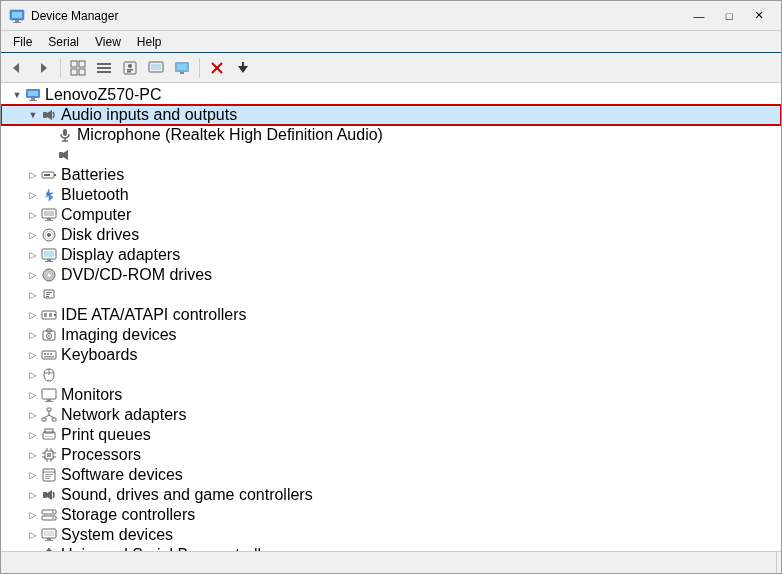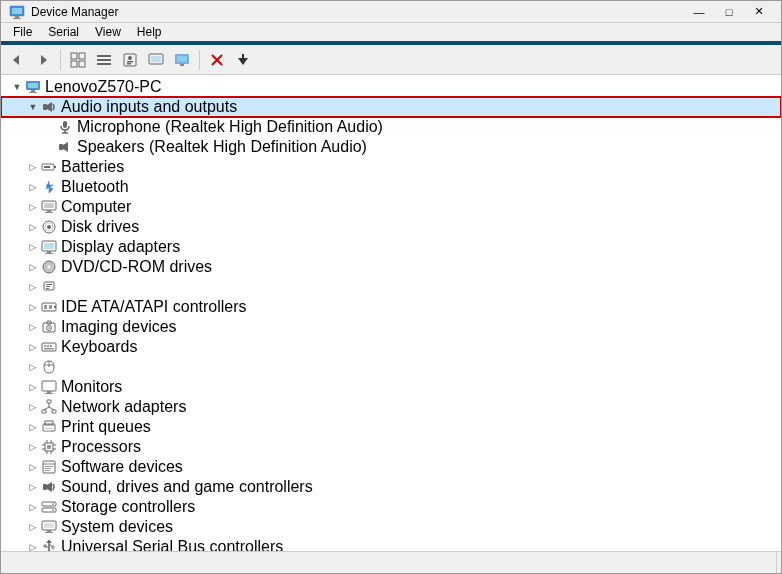--- a/index.html
+++ b/index.html
@@ -14,21 +14,21 @@
     .window {
       width: 782px;
       height: 574px;
       background: #fff;
       border: 1px solid #999;
       display: flex;
       flex-direction: column;
     }
     .title-bar {
       background: #f0f0f0;
-      height: 22px;
+      height: 30px;
       display: flex;
       align-items: center;
       justify-content: space-between;
       padding: 0 8px;
       border-bottom: 1px solid #ccc;
       user-select: none;
     }
     .title-bar-left {
       display: flex;
       align-items: center;
@@ -56,21 +56,21 @@
       align-items: center;
       justify-content: center;
       font-size: 11px;
       color: #000;
     }
     .menu-bar {
       height: 22px;
       display: flex;
       align-items: center;
       padding: 0 4px;
-      border-bottom: 4px solid #0c4a6e;
+      border-bottom: 1px solid #0c4a6e;
       background: #f0f0f0;
     }
     .menu-item {
       padding: 2px 8px;
       cursor: pointer;
       font-size: 12px;
     }
     .toolbar {
       height: 30px;
       display: flex;
@@ -308,21 +308,20 @@
       </div>
 
       <div class="tree-item indent-3">
         <span class="tree-toggle" style="visibility:hidden">▷</span>
         <span class="tree-icon">
           <svg width="16" height="16" viewBox="0 0 16 16">
             <rect x="2" y="5" width="4" height="6" rx="1" fill="#666"></rect>
             <polygon points="6,6 11,3 11,13 6,10" fill="#666"></polygon>
           </svg>
         </span>
-        <span class="tree-label">Speakers (Realtek High Definition Audio)</span>
       </div>
 
       <div class="tree-item indent-2">
         <span class="tree-toggle">▷</span>
         <span class="tree-icon">
           <svg width="16" height="16" viewBox="0 0 16 16">
             <rect x="1" y="5" width="12" height="6" rx="1" fill="none" stroke="#666" stroke-width="1"></rect>
             <rect x="13" y="7" width="2" height="2" fill="#666"></rect>
             <rect x="3" y="7" width="6" height="2" fill="#666"></rect>
           </svg>

